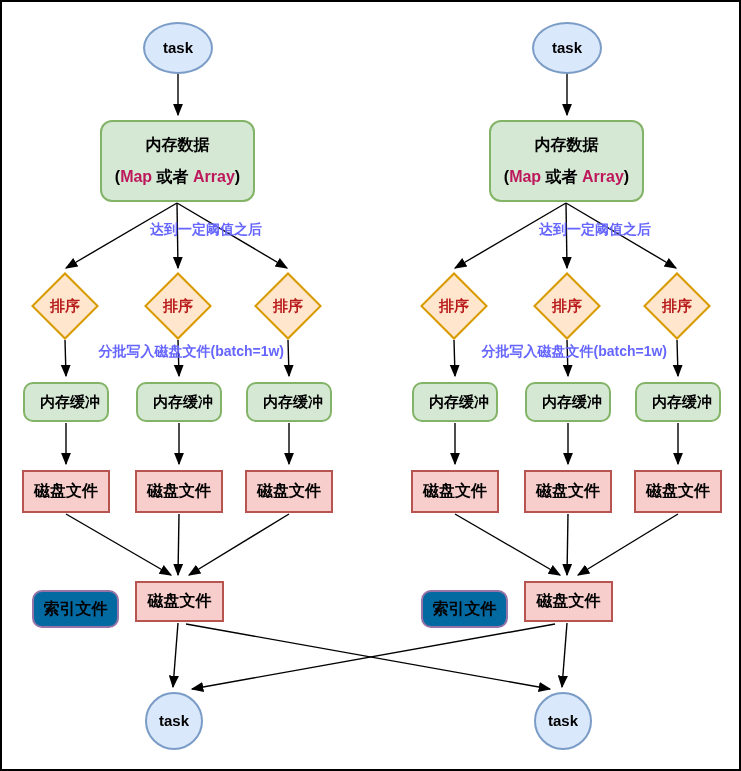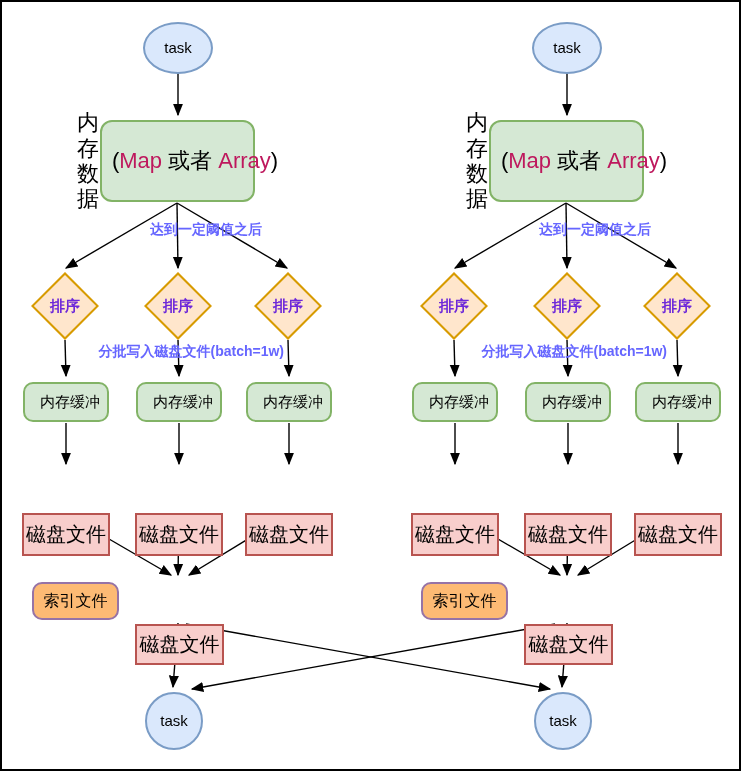--- a/index.html
+++ b/index.html
@@ -10,21 +10,21 @@
     border:2px solid #000000;
     box-sizing:border-box;
     font-family:"Liberation Sans", sans-serif;
     overflow:hidden;
   }
   .arrows { position:absolute; left:0; top:0; width:737px; height:767px; }
   .node {
     position:absolute;
     display:flex; align-items:center; justify-content:center;
     box-sizing:border-box;
-    font-weight:normal; font-size:15px; color:#000;
+    font-weight:bold; font-size:15px; color:#000;
     line-height:1.15;
   }
   .ellipse {
     background:#dae8fc;
     border:2px solid #7a9cc6;
     border-radius:50%;
   }
   .green-round {
     background:#d5e8d4;
     border:2px solid #82b366;
@@ -33,48 +33,48 @@
   .green-small {
     background:#d5e8d4;
     border:2px solid #82b366;
     border-radius:10px;
     font-size:15px;
     padding-left:8px;
   }
   .red-rect {
     background:#f8cecc;
     border:2px solid #b85450;
-    font-size:20px;
-    margin-top:43px;
+    font-size:16px;
   }
   .purple-round {
-    background:#fdba74;
+    background:#0369a1;
     border:2px solid #9673a6;
     border-radius:10px;
     font-size:16px;
+    margin-top:8px;
   }
-  .memory-box { flex-direction:row; gap:13px; font-size:22px; }
+  .memory-box { flex-direction:column; gap:13px; font-size:16px; }
   .memory-line2 { white-space:pre; }
   .red-text { color:#be185d; }
   .diamond {
     position:absolute;
     width:66px; height:66px;
     display:flex; align-items:center; justify-content:center;
   }
   .diamond::before {
     content:"";
     position:absolute; inset:9px;
     background:#ffe6cc;
     border:2px solid #d79b00;
     transform:rotate(45deg);
     box-sizing:border-box;
   }
   .diamond span {
     position:relative; z-index:1;
-    font-weight:bold; font-size:15px; color:#6d28d9;
+    font-weight:bold; font-size:15px; color:#b91c1c;
   }
   .ann {
     position:absolute;
     width:200px;
     text-align:right;
     color:#6666ff;
     font-weight:bold;
     font-size:14px;
     white-space:nowrap;
   }

